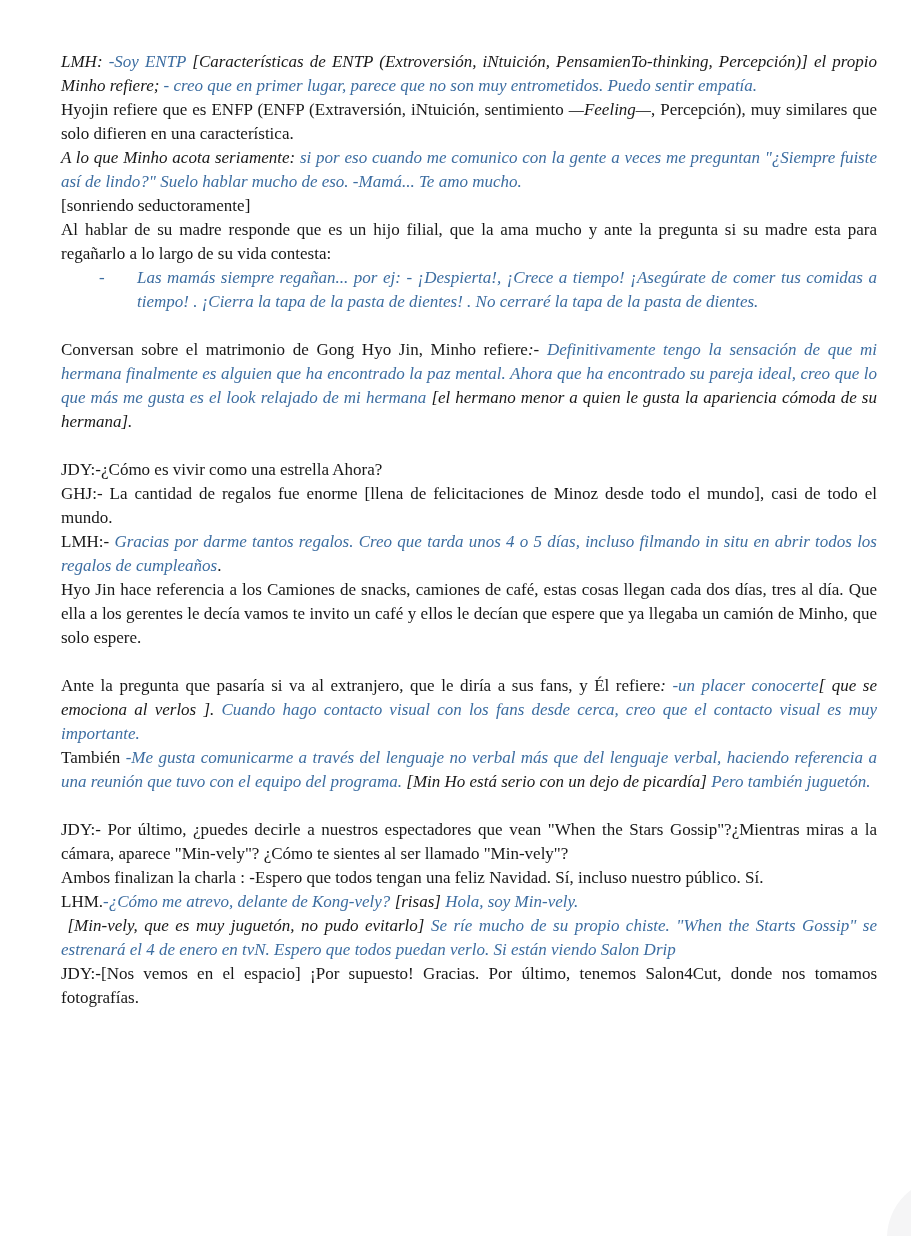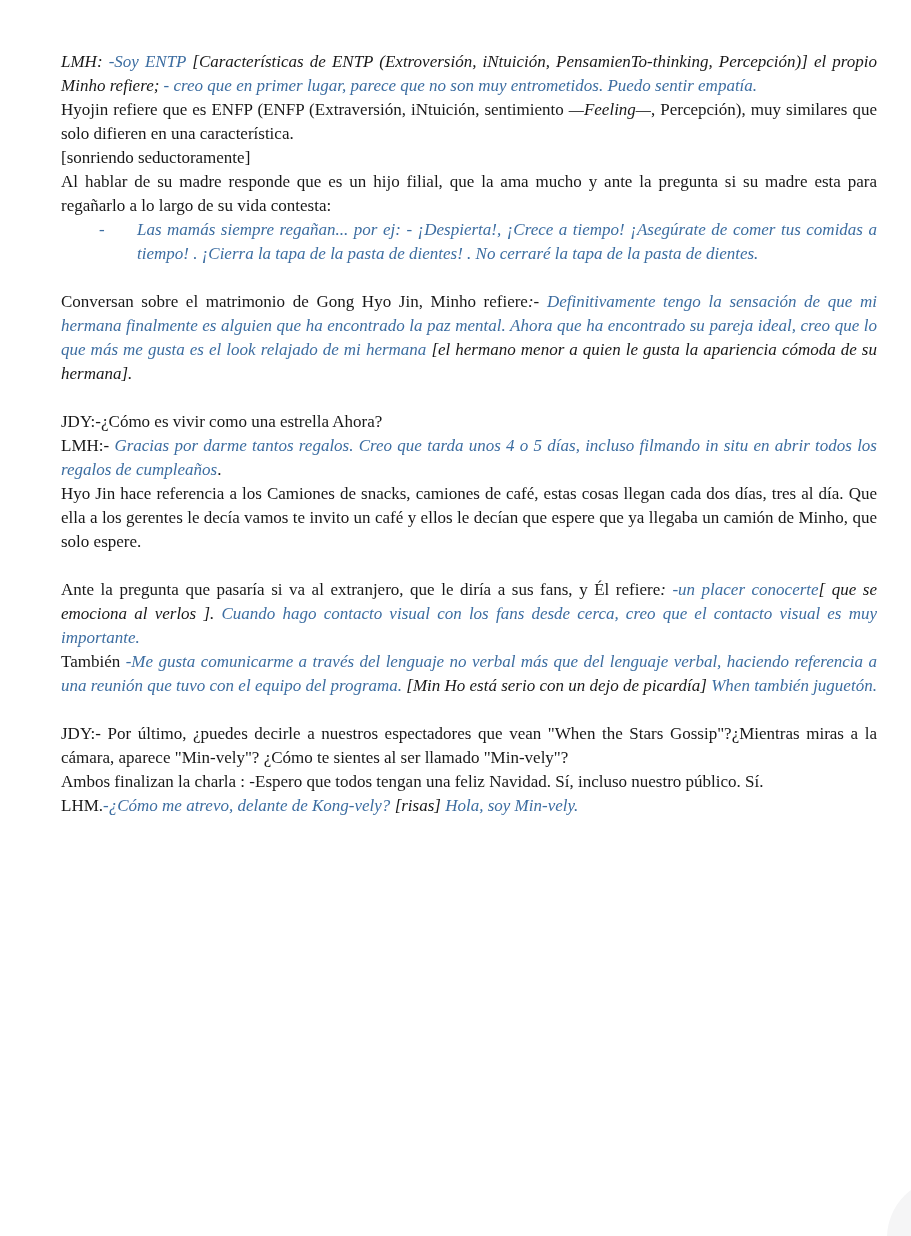--- a/index.html
+++ b/index.html
@@ -44,31 +44,35 @@
     background:var(--circle,#f5f5f6);
   }
 </style>
 </head>
 <body>
 
 <div class="page">
   <div class="text-body">
       <p class="para"><span class="run-ki">LMH: </span><span class="run-bi">-Soy ENTP </span><span class="run-ki">[Características de ENTP (Extroversión, iNtuición, PensamienTo-thinking, Percepción)] el propio Minho refiere; </span><span class="run-bi">- creo que en primer lugar, parece que no son muy entrometidos.  Puedo sentir empatía.</span></p>
       <p class="para"><span class="run-k">Hyojin refiere que es ENFP (ENFP (Extraversión, iNtuición, sentimiento </span><span class="run-ki">—Feeling—</span><span class="run-k">, Percepción), muy similares que solo difieren en una característica.</span></p>
+      <p class="para"><span class="run-ki">A lo que Minho acota seriamente: </span><span class="run-bi">si por eso cuando me comunico con la gente a veces me preguntan "¿Siempre fuiste así de lindo?" Suelo hablar mucho de eso. -Mamá... Te amo mucho.</span></p>
       <p class="para"><span class="run-k">[sonriendo seductoramente]</span></p>
       <p class="para"><span class="run-k">Al hablar de su madre responde que es un hijo filial, que la ama mucho y ante la pregunta si su madre esta para regañarlo a lo largo de su vida contesta:</span></p>
       <p class="para bullet"><span class="bullet-dash">-</span><span class="run-bi">Las mamás siempre regañan... por ej: - ¡Despierta!, ¡Crece a tiempo! ¡Asegúrate de comer tus comidas a tiempo! . ¡Cierra la tapa de la pasta de dientes! . No cerraré la tapa de la pasta de dientes.</span></p>
       <p class="para empty">&nbsp;</p>
       <p class="para"><span class="run-k">Conversan sobre el matrimonio de Gong Hyo Jin, Minho refiere</span><span class="run-ki">:- </span><span class="run-bi">Definitivamente tengo la sensación de que mi hermana finalmente es alguien que ha encontrado la paz mental. Ahora que ha encontrado su pareja ideal, creo que lo que más me gusta es el look relajado de mi hermana </span><span class="run-ki">[el hermano menor a quien le gusta la apariencia cómoda de su hermana].</span></p>
       <p class="para empty">&nbsp;</p>
       <p class="para"><span class="run-k">JDY:-¿Cómo es vivir como una estrella Ahora?</span></p>
+      <p class="para"><span class="run-k">GHJ:- La cantidad de regalos fue enorme [llena de felicitaciones de Minoz desde todo el mundo], casi de todo el mundo.</span></p>
       <p class="para"><span class="run-k">LMH:- </span><span class="run-bi">Gracias por darme tantos regalos. Creo que tarda unos 4 o 5 días, incluso filmando in situ en abrir todos los regalos de cumpleaños</span><span class="run-k">.</span></p>
       <p class="para"><span class="run-k">Hyo Jin hace referencia a los Camiones de snacks, camiones de café, estas cosas llegan cada dos días, tres al día. Que ella a los gerentes le decía vamos te invito un café y ellos le decían que espere que ya llegaba un camión de Minho, que solo espere.</span></p>
       <p class="para empty">&nbsp;</p>
       <p class="para"><span class="run-k">Ante la pregunta que pasaría si va al extranjero, que le diría a sus fans, y Él refiere</span><span class="run-ki">: </span><span class="run-bi">-un placer conocerte</span><span class="run-ki">[ que se emociona al verlos ]. </span><span class="run-bi">Cuando hago contacto visual con los fans desde cerca, creo que el contacto visual es muy importante.</span></p>
-      <p class="para"><span class="run-k">También </span><span class="run-bi">-Me gusta comunicarme a través del lenguaje no verbal más que del lenguaje verbal, haciendo referencia a una reunión que tuvo con el equipo del programa. </span><span class="run-ki">[Min Ho está serio con un dejo de picardía] </span><span class="run-bi">When también juguetón.</span></p>
+      <p class="para"><span class="run-k">También </span><span class="run-bi">-Me gusta comunicarme a través del lenguaje no verbal más que del lenguaje verbal, haciendo referencia a una reunión que tuvo con el equipo del programa. </span><span class="run-ki">[Min Ho está serio con un dejo de picardía] </span><span class="run-bi">Pero también juguetón.</span></p>
       <p class="para empty">&nbsp;</p>
       <p class="para"><span class="run-k">JDY:- Por último, ¿puedes decirle a nuestros espectadores que vean "When the Stars Gossip"?¿Mientras miras a la cámara, aparece "Min-vely"? ¿Cómo te sientes al ser llamado "Min-vely"?</span></p>
       <p class="para"><span class="run-k">Ambos finalizan la charla :  -Espero que todos tengan una feliz Navidad. Sí, incluso nuestro público. Sí.</span></p>
       <p class="para"><span class="run-k">LHM.</span><span class="run-bi">-¿Cómo me atrevo, delante de Kong-vely? </span><span class="run-ki">[risas] </span><span class="run-bi">Hola, soy Min-vely.</span></p>
+      <p class="para"><span class="run-ki">&nbsp;[Min-vely, que es muy juguetón, no pudo evitarlo] </span><span class="run-bi">Se ríe mucho de su propio chiste. "When the Starts Gossip" se estrenará el 4 de enero en tvN. Espero que todos puedan verlo. Si están viendo Salon Drip</span></p>
+      <p class="para"><span class="run-k">JDY:-[Nos vemos en el espacio] ¡Por supuesto! Gracias. Por último, tenemos Salon4Cut, donde nos tomamos fotografías.</span></p>
     </div>
   <div class="corner-circle"></div>
 </div>
 
 </body></html>

